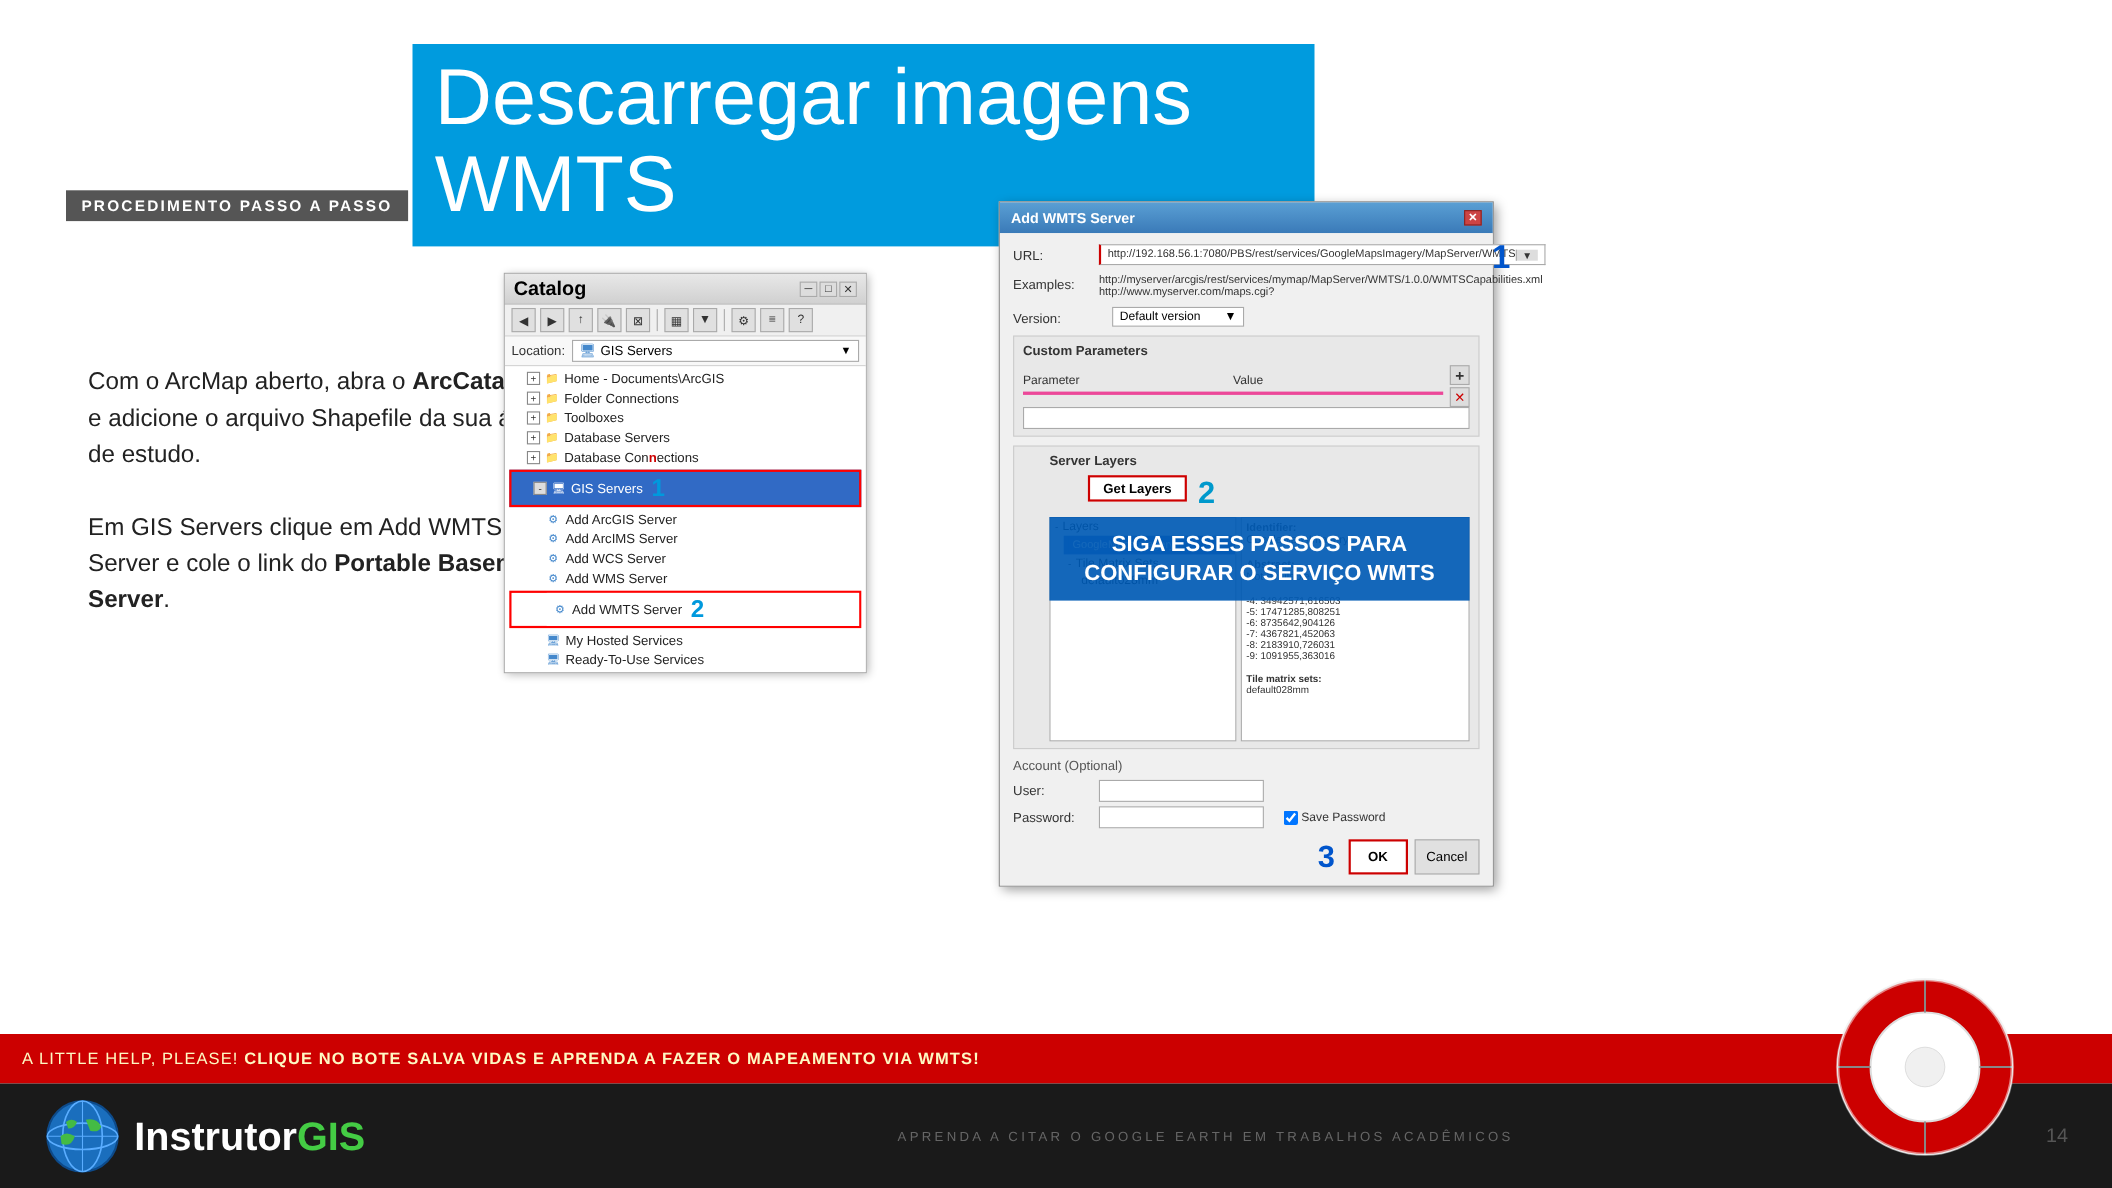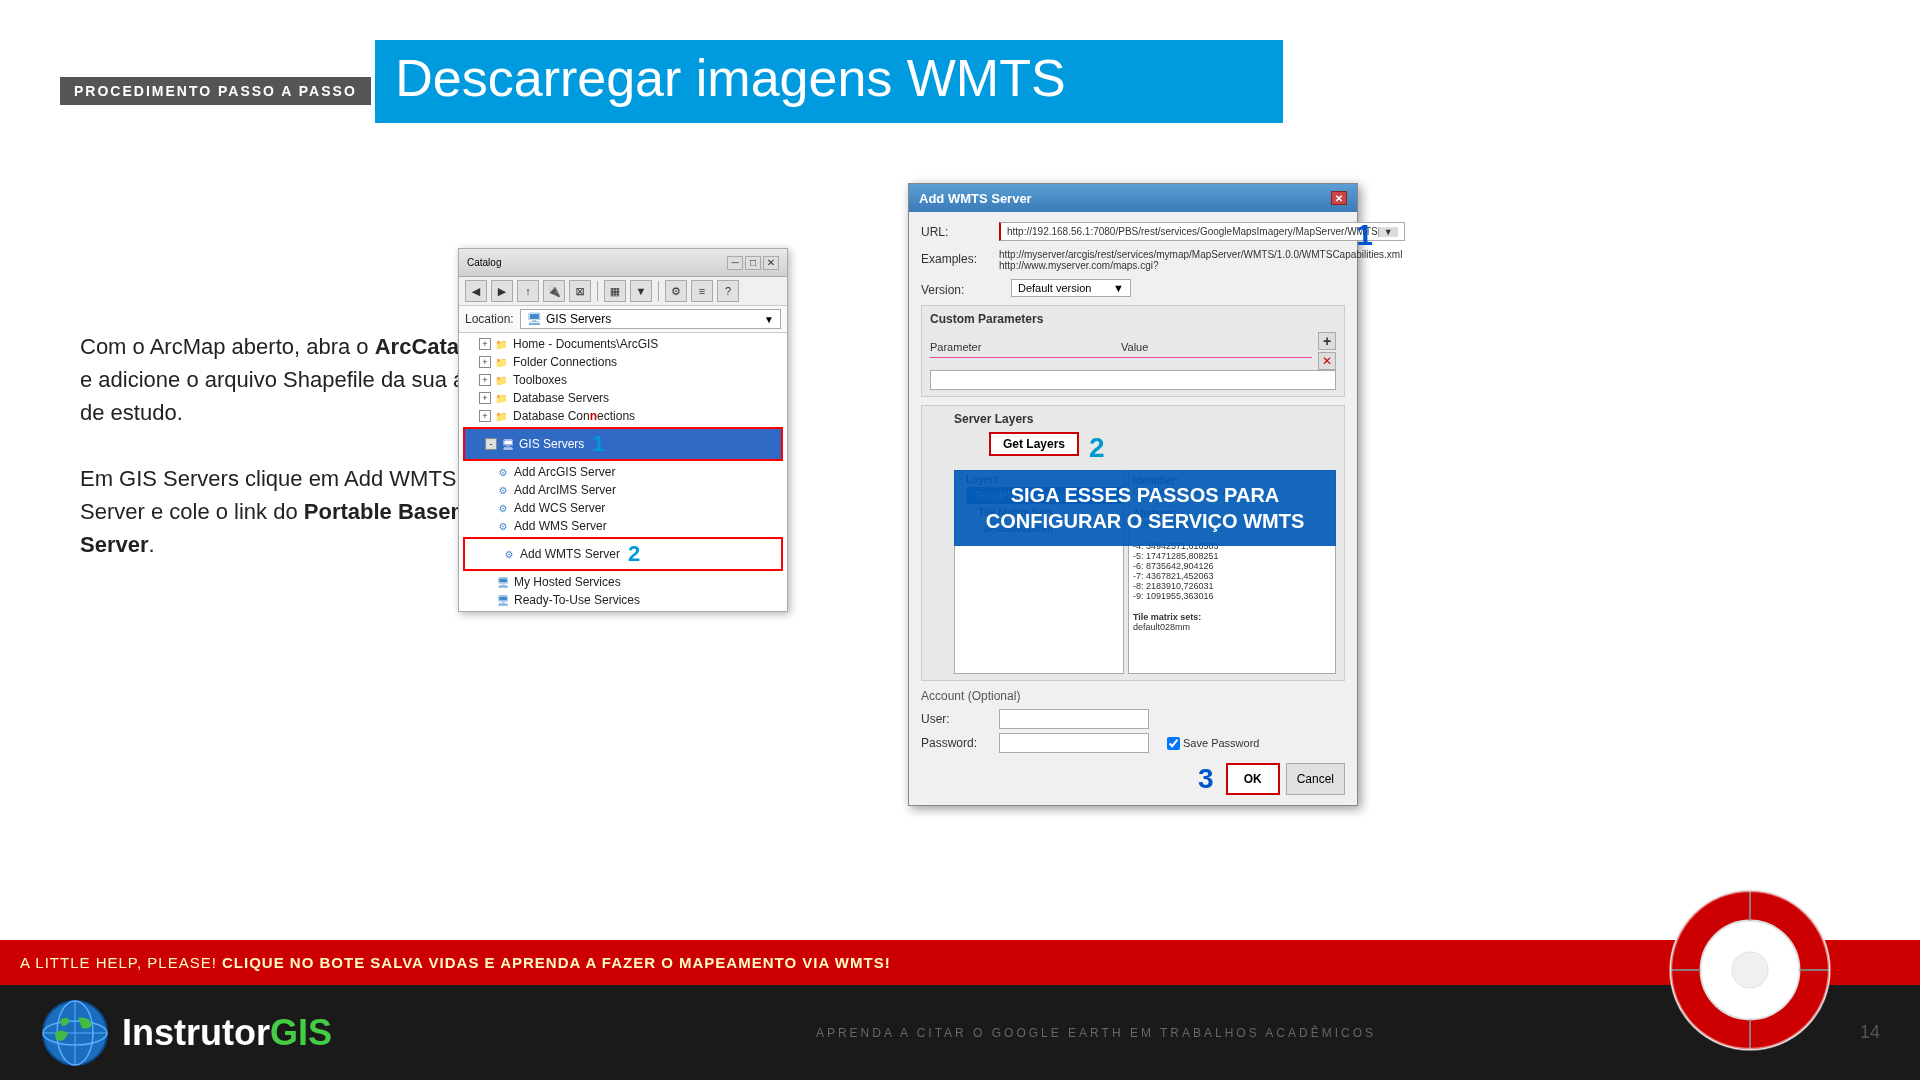--- a/index.html
+++ b/index.html
@@ -27,26 +27,26 @@
       font-size: 14px;
       font-weight: bold;
       letter-spacing: 2px;
       padding: 6px 14px;
       margin-bottom: 10px;
     }
 
     .main-title {
       background: #009bde;
       color: #fff;
-      font-size: 52px;
+      font-size: 72px;
       font-weight: 300;
       padding: 10px 20px 16px 20px;
       line-height: 1.1;
       display: inline-block;
-      width: 908px;
+      width: 820px;
     }
 
     
     .left-content {
       position: absolute;
       top: 330px;
       left: 80px;
       width: 420px;
       font-size: 22px;
       line-height: 1.5;
@@ -70,22 +70,22 @@
       background: linear-gradient(to bottom, #e8e8e8, #d0d0d0);
       border-bottom: 1px solid #aaa;
       display: flex;
       align-items: center;
       justify-content: space-between;
       padding: 4px 8px;
       height: 28px;
     }
 
     .catalog-title-text {
-      font-size: 10px;
-      font-weight: normal;
+      font-size: 18px;
+      font-weight: bold;
       color: #000;
     }
 
     .win-buttons {
       display: flex;
       gap: 2px;
     }
 
     .win-btn {
       width: 16px;
@@ -315,21 +315,21 @@
 
     .custom-params-title {
       font-size: 12px;
       font-weight: bold;
       color: #333;
       margin-bottom: 6px;
     }
 
     .params-table-header {
       display: flex;
-      border-bottom: 1px solid #ec4899;
+      border-bottom: 3px solid #ec4899;
       padding-bottom: 4px;
       margin-bottom: 4px;
     }
 
     .param-col {
       font-size: 11px;
       color: #333;
       flex: 1;
     }
 

